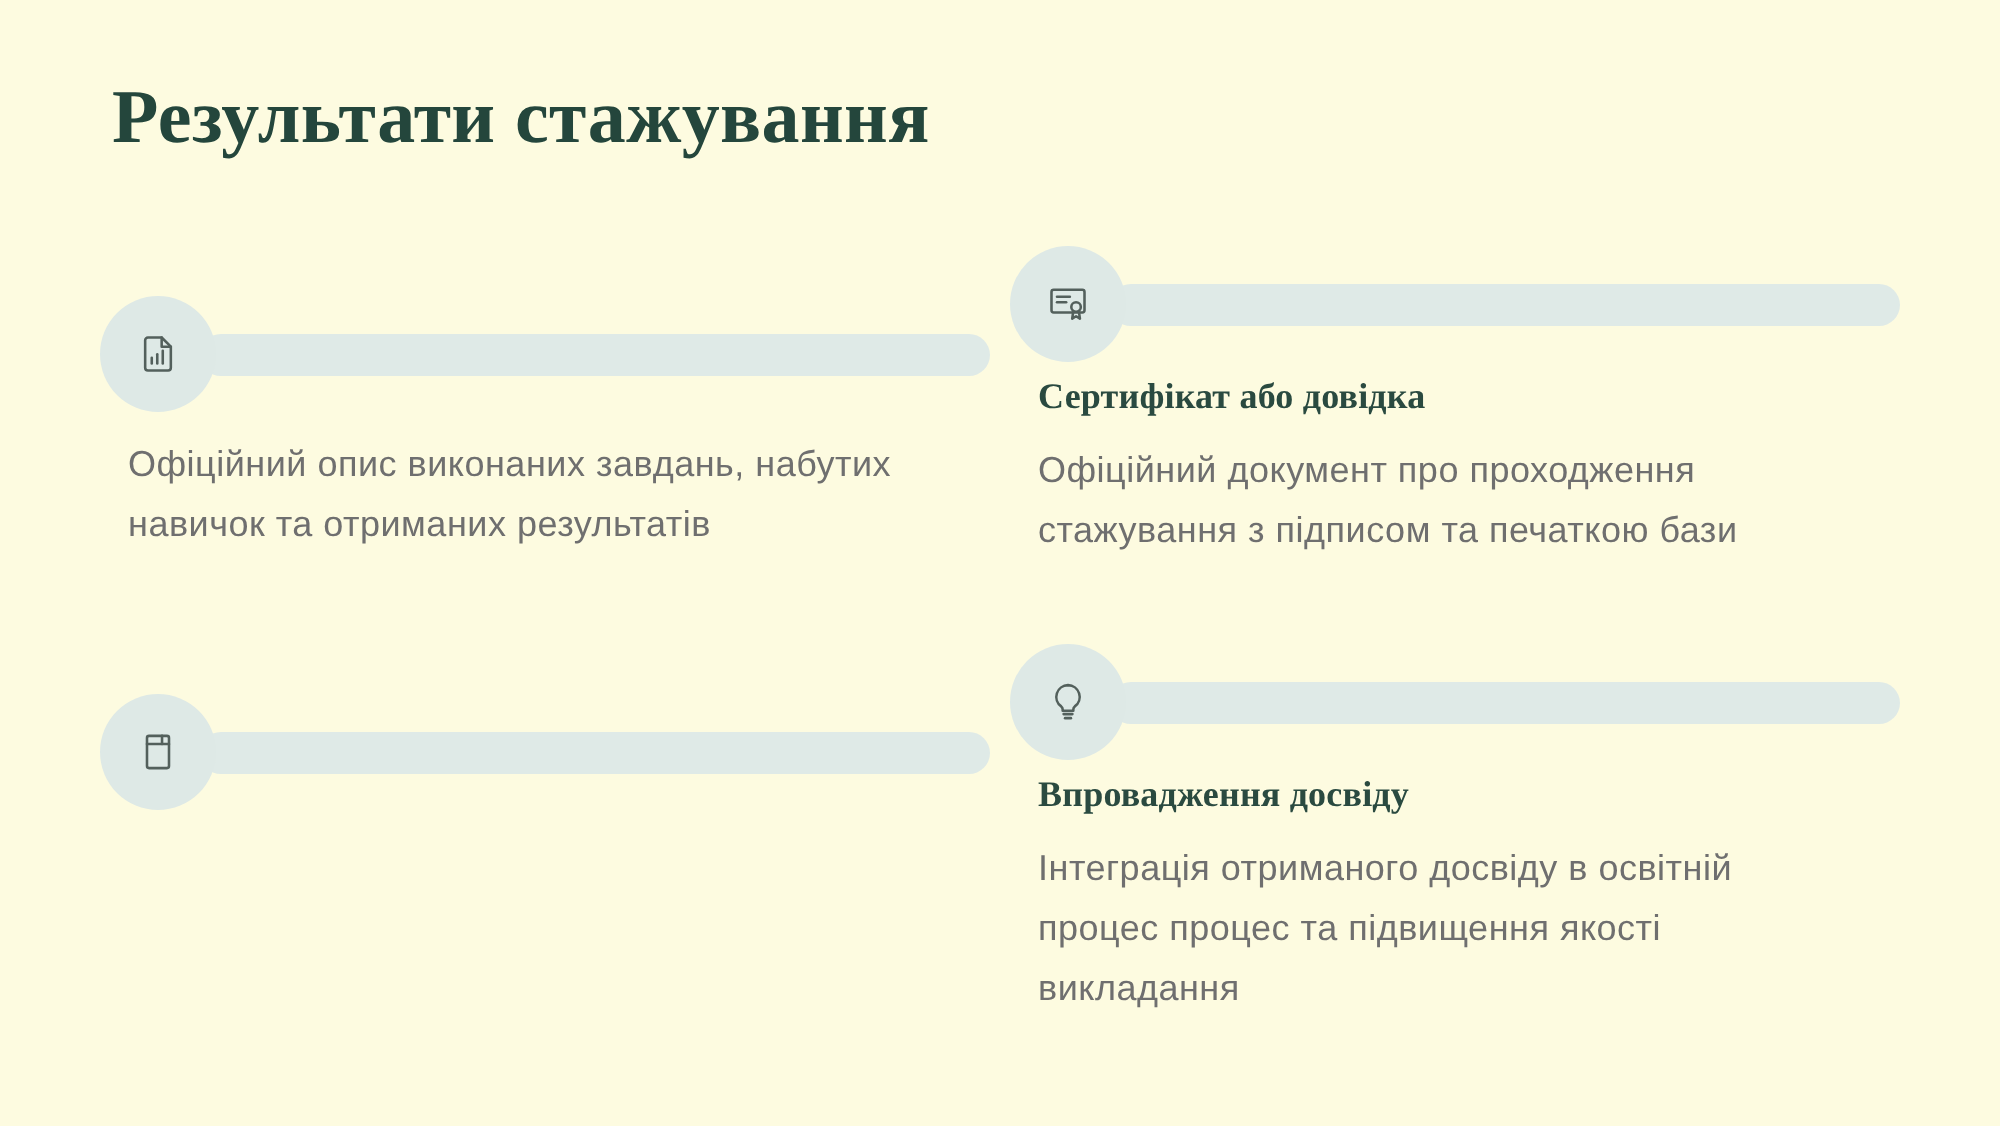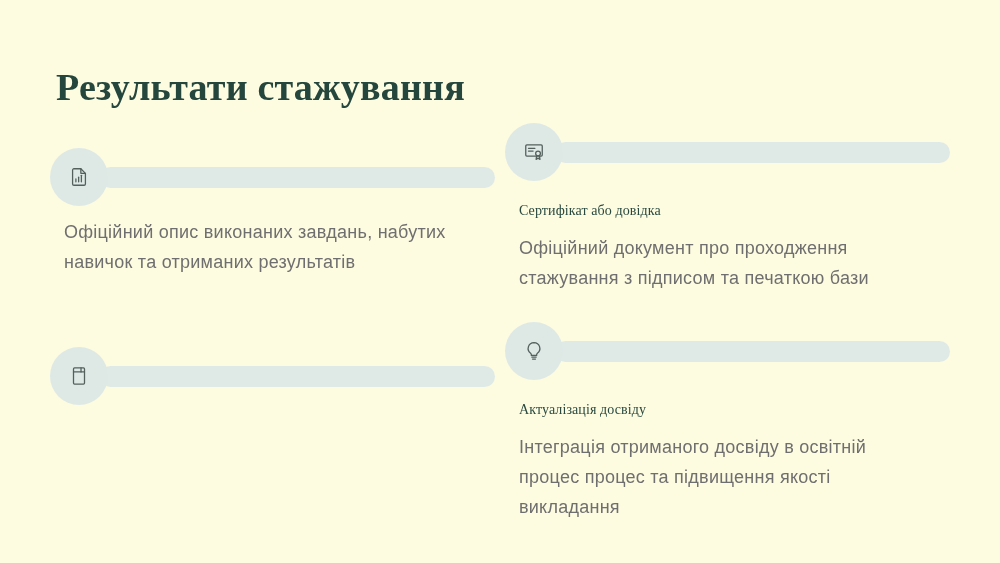--- a/index.html
+++ b/index.html
@@ -20,21 +20,21 @@
     position: relative;
     width: 1000px;
     height: 563px;
     background: #FDFBE0;
   }
 
   
   .page-title {
     position: absolute;
     left: 56px;
-    top: 64px;
+    top: 36px;
     font-family: "Liberation Serif", serif;
     font-weight: bold;
     font-size: 38px;
     line-height: 46px;
     letter-spacing: 0.2px;
     color: #24463C;
     white-space: nowrap;
   }
 
   
@@ -82,25 +82,25 @@
   }
 
   .icon-circle svg {
     display: block;
     width: 22px;
     height: 22px;
   }
 
   
   .card-title {
-    margin-top: 19px;
+    margin-top: 6px;
     margin-left: 14px;
     font-family: "Liberation Serif", serif;
-    font-weight: normal;
-    font-size: 14px;
+    font-weight: bold;
+    font-size: 18px;
     line-height: 22px;
     letter-spacing: 0.1px;
     color: #2A4A40;
     white-space: nowrap;
   }
 
   .card-desc {
     margin-top: 11px;
     margin-left: 14px;
     width: 405px;
@@ -176,17 +176,17 @@
       <div class="icon-circle">
         <span>
           <svg viewBox="0 0 24 24" fill="none" stroke="#53605C" stroke-width="1.4" stroke-linecap="round" stroke-linejoin="round">
             <path d="M12 2.8a6.4 6.4 0 0 0-3.7 11.6c.5.4.8 1 .8 1.7v.7h5.8v-.7c0-.7.3-1.3.8-1.7A6.4 6.4 0 0 0 12 2.8z"></path>
             <path d="M9.6 18.6h4.8"></path>
             <path d="M10.4 20.8h3.2"></path>
           </svg>
         </span>
       </div>
     </div>
-    <div class="card-title">Актуалізація досвіду</div>
+    <div class="card-title">Впровадження досвіду</div>
     <div class="card-desc">Інтеграція отриманого досвіду в освітній процес процес та підвищення якості викладання</div>
   </div>
 
 </div>
 
 </body></html>

